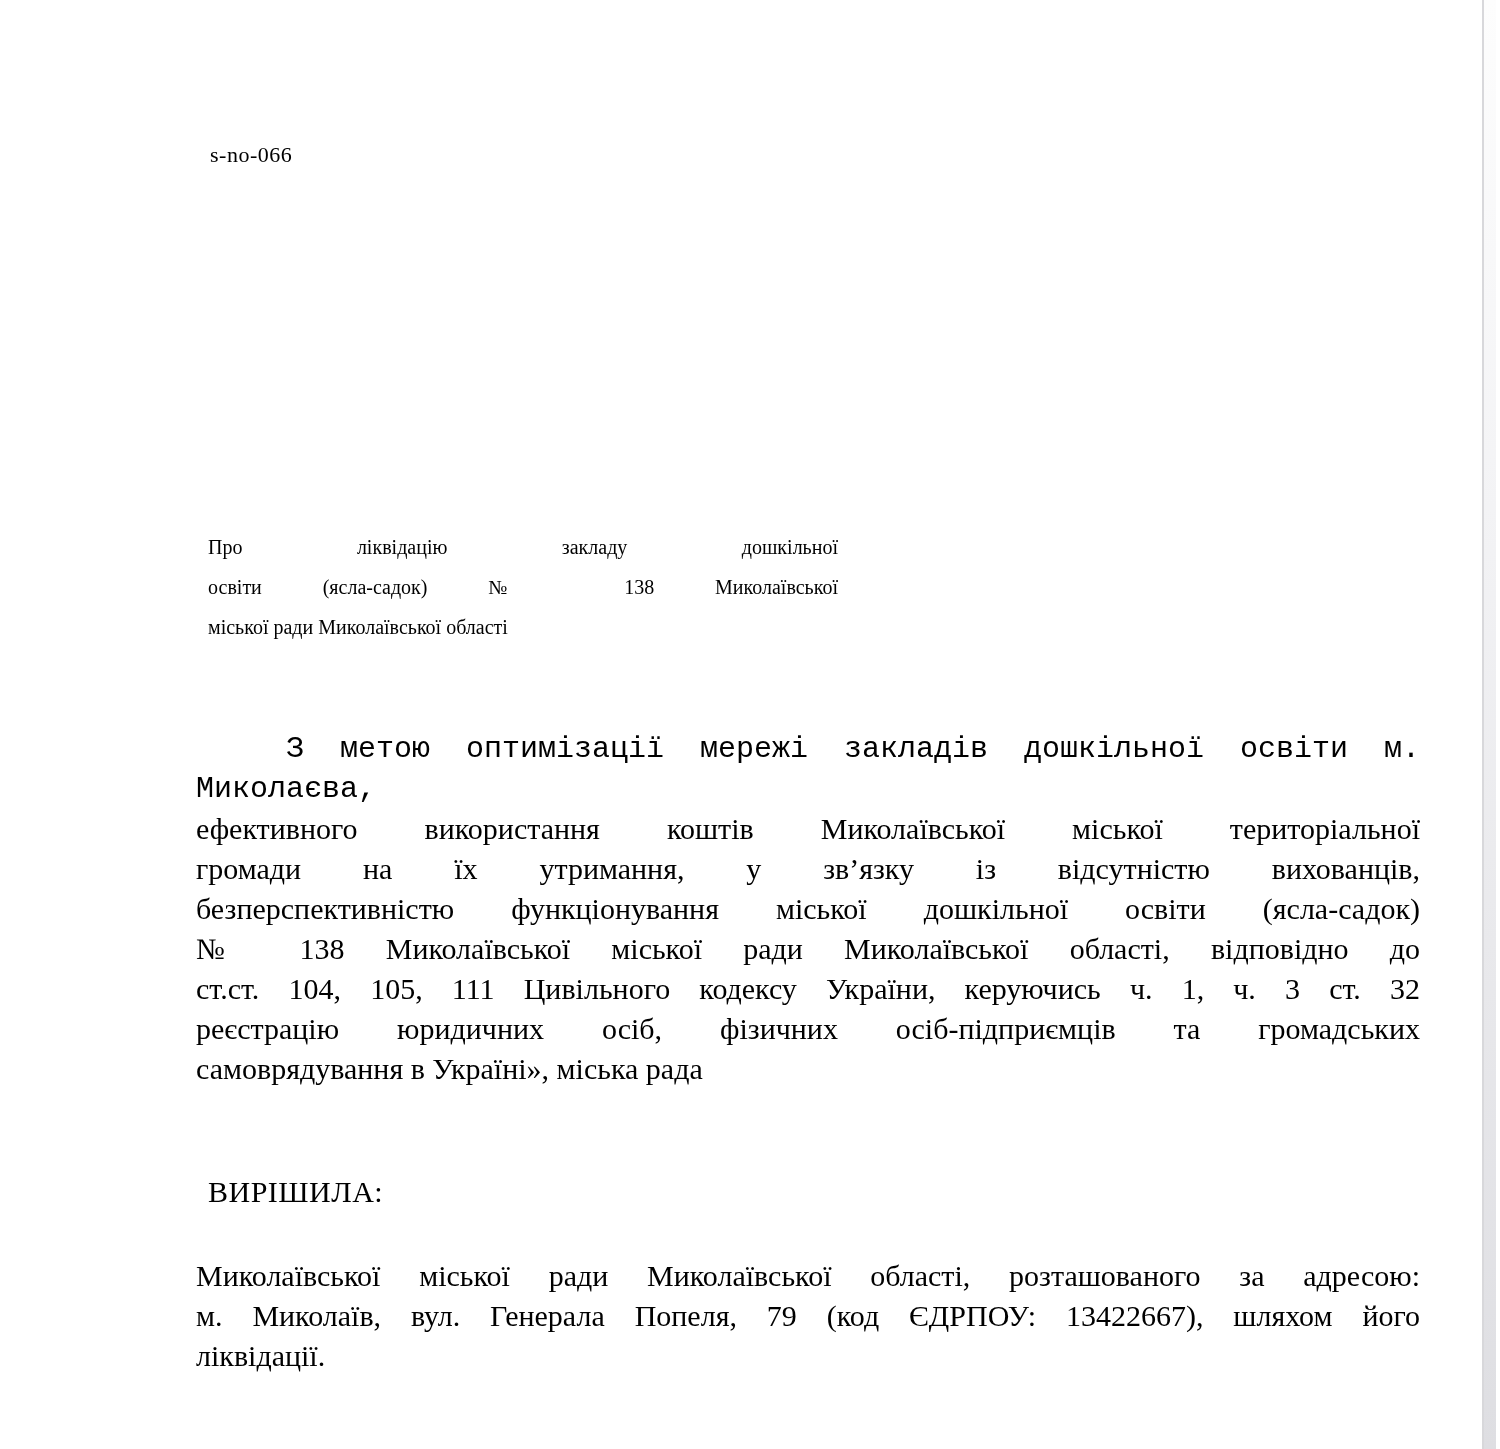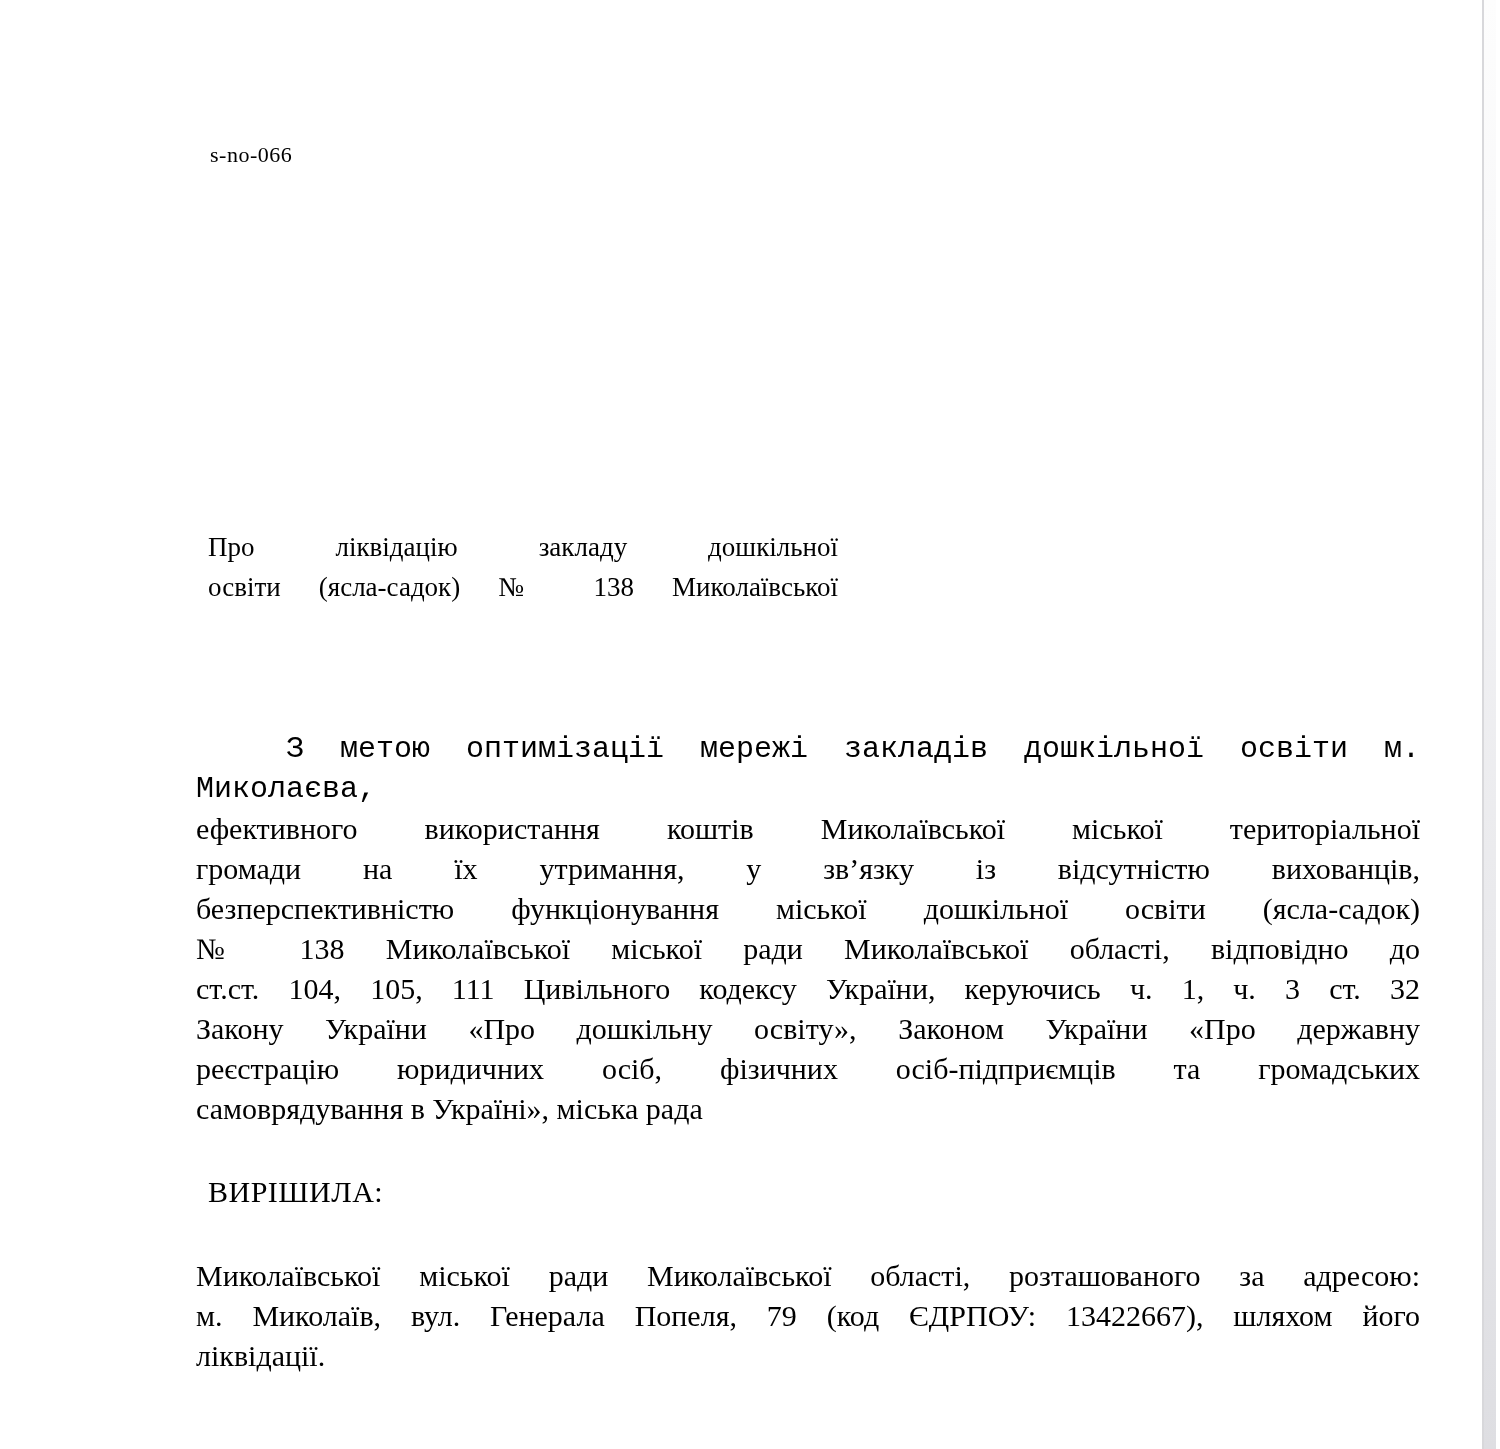--- a/index.html
+++ b/index.html
@@ -27,21 +27,21 @@
     font-size: 22px;
     line-height: 26px;
     letter-spacing: 0.5px;
   }
 
   .title-block {
     position: absolute;
     left: 208px;
     top: 527px;
     width: 630px;
-    font-size: 27px;
+    font-size: 20px;
     line-height: 40px;
   }
 
   .preamble-block {
     position: absolute;
     left: 196px;
     top: 729px;
     width: 1224px;
     font-size: 30px;
     line-height: 40px;
@@ -95,30 +95,30 @@
 </head>
 <body>
 
 <div class="page">
 
   <div class="doc-label">s-no-066</div>
 
   <div class="title-block">
       <div class="jline first">Про ліквідацію закладу дошкільної</div>
       <div class="jline">освіти (ясла-садок) № 138 Миколаївської</div>
+      <div class="jline last">міської ради Миколаївської області</div>
     </div>
 
   <div class="preamble-block indent-first">
       <div class="jline first">З метою оптимізації мережі закладів дошкільної освіти м. Миколаєва,</div>
       <div class="jline">ефективного використання коштів Миколаївської міської територіальної</div>
       <div class="jline">громади на їх утримання, у зв’язку із відсутністю вихованців,</div>
       <div class="jline">безперспективністю функціонування міської дошкільної освіти (ясла-садок)</div>
       <div class="jline">№ 138 Миколаївської міської ради Миколаївської області, відповідно до</div>
       <div class="jline">ст.ст. 104, 105, 111 Цивільного кодексу України, керуючись ч. 1, ч. 3 ст. 32</div>
-      <div class="jline">Закону України «Про дошкільну освіту», Законом України «Про державну</div>
       <div class="jline">реєстрацію юридичних осіб, фізичних осіб-підприємців та громадських</div>
       <div class="jline last">самоврядування в Україні», міська рада</div>
     </div>
 
   <div class="resolution-heading">ВИРІШИЛА:</div>
 
   <div class="item-block indent-first">
       <div class="jline">Миколаївської міської ради Миколаївської області, розташованого за адресою:</div>
       <div class="jline">м. Миколаїв, вул. Генерала Попеля, 79 (код ЄДРПОУ: 13422667), шляхом його</div>
       <div class="jline last">ліквідації.</div>

